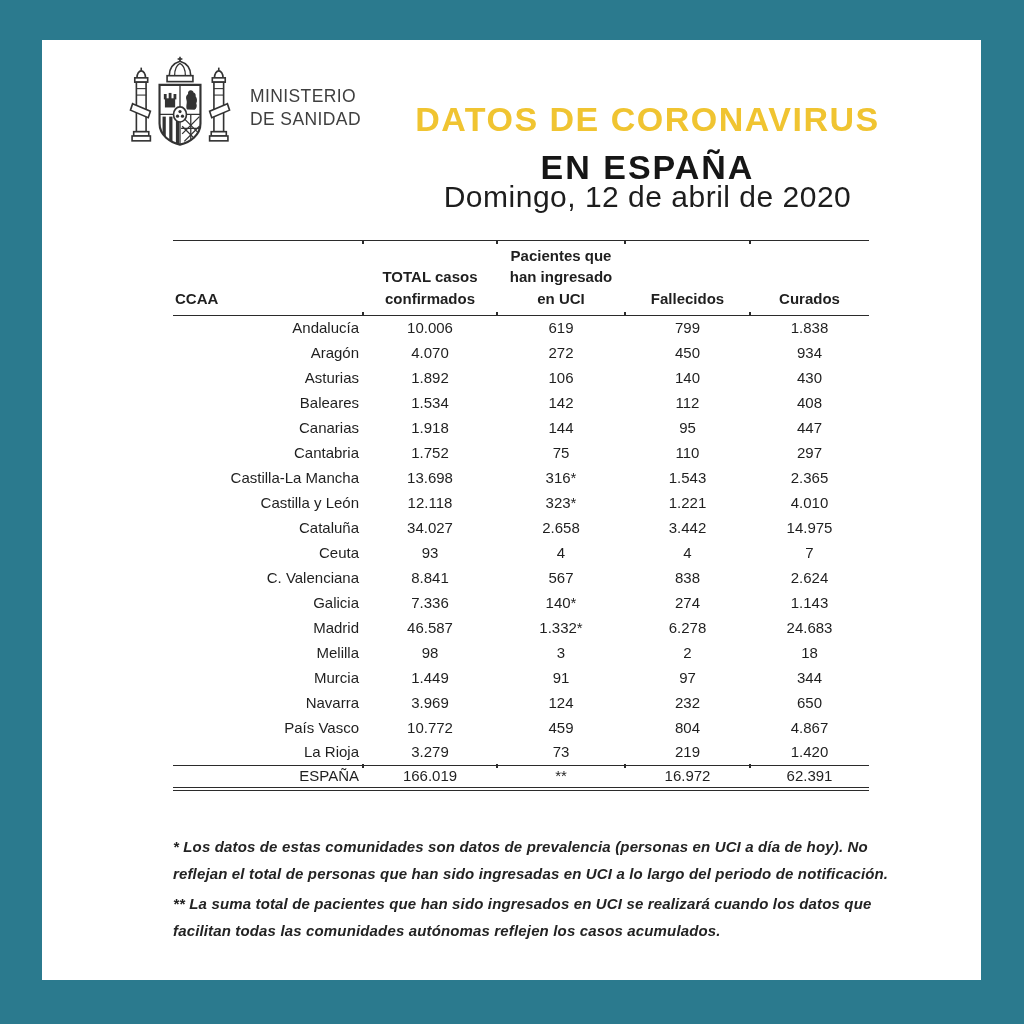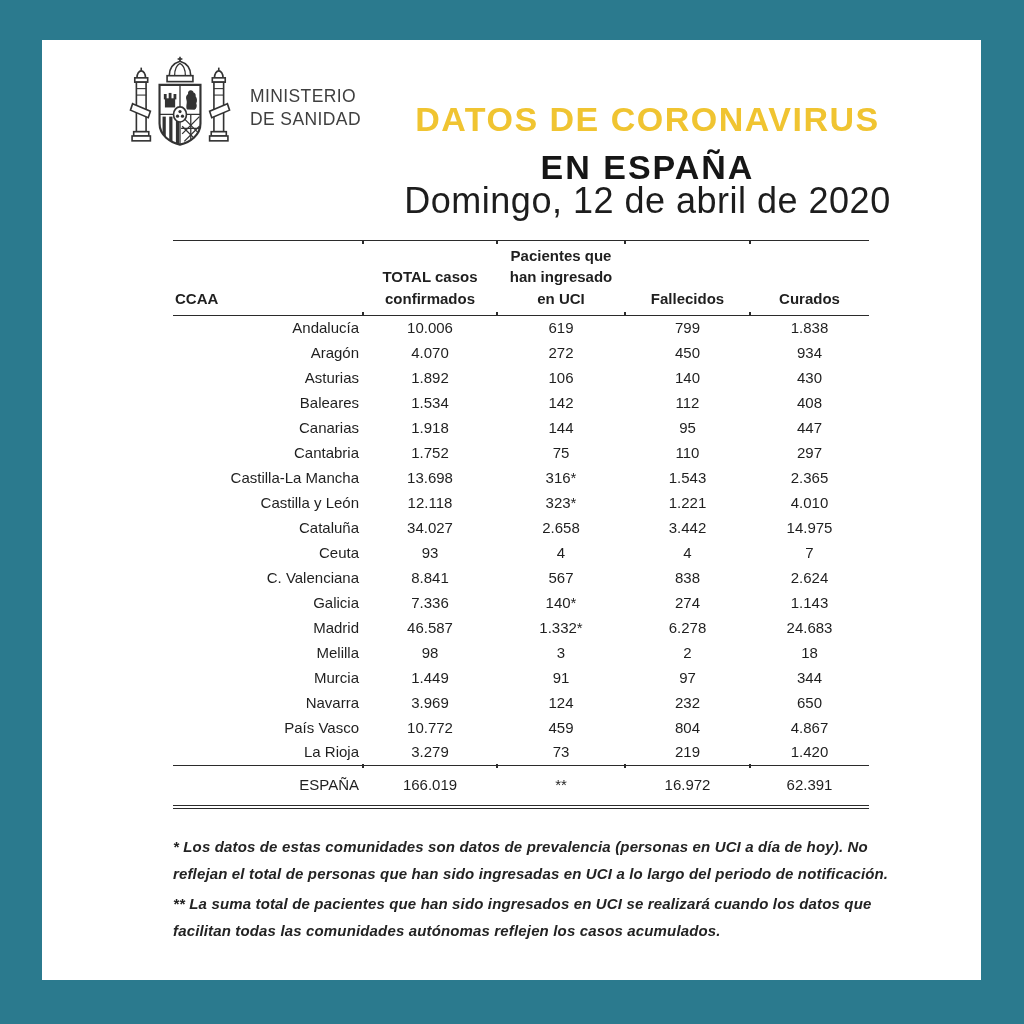--- a/index.html
+++ b/index.html
@@ -45,21 +45,21 @@
     color:var(--accent);
   }
   .title-sub{
     margin:9px 0 0 0;
     font-size:34px;font-weight:bold;letter-spacing:2px;
     color:#161616;
   }
   .date-line{
     position:absolute;left:330px;right:58px;top:140px;
     text-align:center;
-    font-size:36px;font-weight:400;letter-spacing:.5px;
+    font-size:30px;font-weight:400;letter-spacing:.5px;
     color:#1d1d1d;
   }
 
   
   .table-wrap{
     position:absolute;left:131px;top:200px;width:696px;
   }
   table.dtable{
     width:100%;border-collapse:collapse;table-layout:fixed;
     font-size:15px;color:#1f1f1f;
@@ -87,21 +87,21 @@
   .dtable .total-row td{position:relative;}
   .dtable .total-row td + td::before{top:-1.5px;}
   .dtable tbody td{
     height:25px;
     text-align:center;
     padding:0 4px;
     line-height:1.1;
   }
   .dtable tbody td:first-child{text-align:right;padding-left:2px;}
   .dtable .total-row td{
-    height:42px;
+    height:24px;
     border-top:1.5px solid var(--line);
     border-bottom:4px double var(--line);
   }
 
   
   .footnotes{
     position:absolute;left:131px;top:793px;width:716px;
     font-size:15px;font-style:italic;font-weight:600;
     line-height:1.82;letter-spacing:.15px;
     color:#232323;

